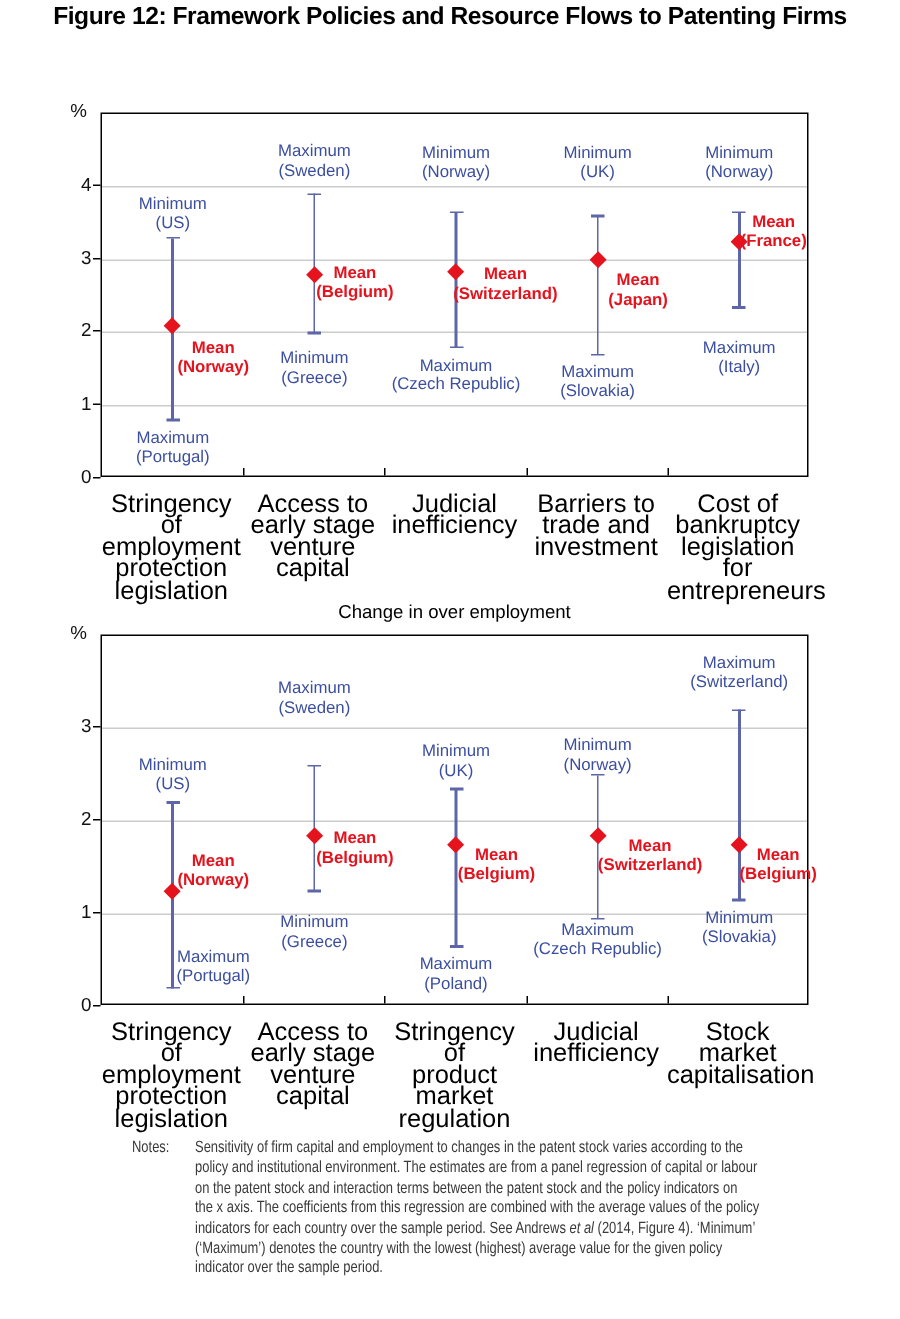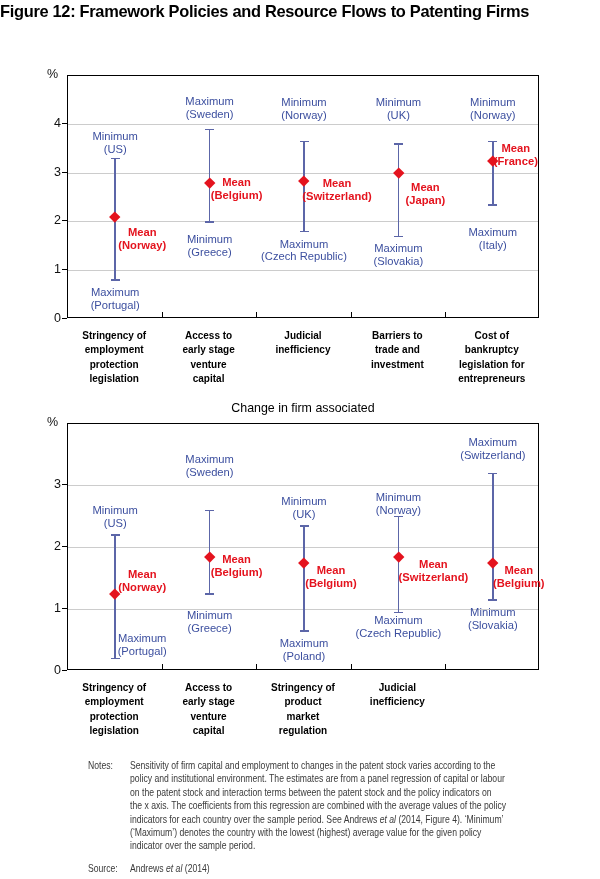--- a/index.html
+++ b/index.html
@@ -1,36 +1,36 @@
 <!DOCTYPE html>
 <html><head>
 <meta charset="utf-8">
 <style>
   html,body{margin:0;padding:0;background:#fff;}
   .page{position:relative;width:600px;height:879px;background:#ffffff;
         font-family:"Liberation Sans",sans-serif;overflow:hidden;color:#000;}
-  .fig-title{position:absolute;top:2px;left:0;width:516px;text-align:center;
+  .fig-title{position:absolute;top:2px;left:0;width:600px;text-align:center;
              font-size:16.4px;font-weight:bold;letter-spacing:-0.3px;white-space:nowrap;}
   .fig-subtitle{position:absolute;top:24px;left:0;width:600px;text-align:center;font-size:12.3px;}
   .panel{position:absolute;left:0;width:600px;}
   .panel-title{position:absolute;left:67px;width:472px;top:0;text-align:center;font-size:12.4px;}
   .plot{position:absolute;left:67px;width:472px;border:1px solid #000;box-sizing:border-box;background:#fff;}
   .gridline{position:absolute;left:0;width:100%;height:1px;}
   .ytick{position:absolute;width:30px;text-align:right;font-size:12.5px;color:#111;}
   .ytickmark{position:absolute;width:5px;height:1px;background:#000;}
   .xtickmark{position:absolute;width:1px;height:5px;background:#000;}
   .pct{position:absolute;width:30px;text-align:right;font-size:12.5px;color:#111;}
   .bar{position:absolute;width:1.5px;}
   .cap{position:absolute;width:9px;height:1.5px;}
   .diamond{position:absolute;width:7.5px;height:7.5px;transform:rotate(45deg);}
   .wlabel{position:absolute;width:120px;text-align:center;font-size:11.2px;line-height:12.9px;white-space:pre-line;}
   .mlabel{position:absolute;width:96px;text-align:center;font-size:11.2px;line-height:12.9px;
           white-space:pre-line;font-weight:bold;}
   .cats{position:absolute;left:67px;width:472px;height:70px;}
-  .cat{position:absolute;top:0;text-align:center;font-size:10px;line-height:14.4px;white-space:pre-line;color:#000;font-weight:bold;}
+  .cat{position:absolute;top:0;text-align:center;font-size:17px;line-height:14.4px;white-space:pre-line;color:#000;}
   .noteblock{position:absolute;left:0;width:600px;}
   .note-label{position:absolute;left:88px;top:0;font-size:10.8px;color:#3a3a3a;
               transform:scaleX(0.8);transform-origin:0 0;}
   .note-text{position:absolute;left:130px;top:0;font-size:10.8px;line-height:13.4px;color:#3a3a3a;
              transform:scaleX(0.8);transform-origin:0 0;white-space:nowrap;}
   .note-text .ln{white-space:nowrap;}
   .it{font-style:italic;}
 </style>
 </head>
 <body>
@@ -126,21 +126,21 @@
       <div class="ytickmark" style="left: 62px; top: 165.3px;"></div>
       <div class="ytick" style="left: 31px; top: 158.3px;">2</div>
       <div class="ytickmark" style="left: 62px; top: 116.7px;"></div>
       <div class="ytick" style="left: 31px; top: 109.7px;">3</div>
       <div class="ytickmark" style="left: 62px; top: 68.1px;"></div>
       <div class="ytick" style="left: 31px; top: 61.1px;">4</div>
       <div class="pct" style="left: 28px; top: 12px;">%</div>
     </div>
 
   <div class="panel" id="panel-1" style="top:401px;height:350px;">
-    <div class="panel-title">Change in firm associated</div>
+    <div class="panel-title">Change in over employment</div>
     <div class="plot" style="top:22px;height:247px;">
         <div class="gridline" style="top: 184.75px; background: rgb(204, 204, 204);"></div>
         <div class="gridline" style="top: 123px; background: rgb(204, 204, 204);"></div>
         <div class="gridline" style="top: 61.25px; background: rgb(204, 204, 204);"></div>
         <div class="xtickmark" style="left: 93.9px; bottom: 0px;"></div>
         <div class="xtickmark" style="left: 188.3px; bottom: 0px;"></div>
         <div class="xtickmark" style="left: 282.7px; bottom: 0px;"></div>
         <div class="xtickmark" style="left: 377.1px; bottom: 0px;"></div>
         <div class="bar" style="left: 46.45px; top: 111.15px; height: 123.5px; background: rgb(92, 102, 168);"></div>
         <div class="cap" style="left: 42.7px; top: 110.4px; background: rgb(92, 102, 168);"></div>
@@ -201,20 +201,22 @@
         <div class="cat" style="left: 94.4px; width: 94.4px;">Access to
 early stage
 venture
 capital</div>
         <div class="cat" style="left: 188.8px; width: 94.4px;">Stringency of
 product
 market
 regulation</div>
         <div class="cat" style="left: 283.2px; width: 94.4px;">Judicial
 inefficiency</div>
+        <div class="cat" style="left: 377.6px; width: 94.4px;">Stock market
+capitalisation</div>
       </div>
   <div class="ytickmark" style="left: 62px; top: 268.5px;"></div>
       <div class="ytick" style="left: 31px; top: 261.5px;">0</div>
       <div class="ytickmark" style="left: 62px; top: 206.75px;"></div>
       <div class="ytick" style="left: 31px; top: 199.75px;">1</div>
       <div class="ytickmark" style="left: 62px; top: 145px;"></div>
       <div class="ytick" style="left: 31px; top: 138px;">2</div>
       <div class="ytickmark" style="left: 62px; top: 83.25px;"></div>
       <div class="ytick" style="left: 31px; top: 76.25px;">3</div>
       <div class="pct" style="left: 28px; top: 14px;">%</div>
@@ -226,18 +228,14 @@
         <div class="ln"><span>Sensitivity of firm capital and employment to changes in the patent stock varies according to the</span></div>
         <div class="ln"><span>policy and institutional environment. The estimates are from a panel regression of capital or labour</span></div>
         <div class="ln"><span>on the patent stock and interaction terms between the patent stock and the policy indicators on</span></div>
         <div class="ln"><span>the x axis. The coefficients from this regression are combined with the average values of the policy</span></div>
         <div class="ln"><span>indicators for each country over the sample period. See Andrews </span><span class="it">et al</span><span> (2014, Figure 4). ‘Minimum’</span></div>
         <div class="ln"><span>(‘Maximum’) denotes the country with the lowest (highest) average value for the given policy</span></div>
         <div class="ln"><span>indicator over the sample period.</span></div>
       </div>
   </div>
 
-  <div class="noteblock" style="top:862px;height:16px;">
-    <div class="note-label">Source:</div>
-    <div class="note-text" id="source-text"><span>Andrews </span><span class="it">et al</span><span> (2014)</span></div>
-  </div>
 
 </div>
 
 </body></html>

